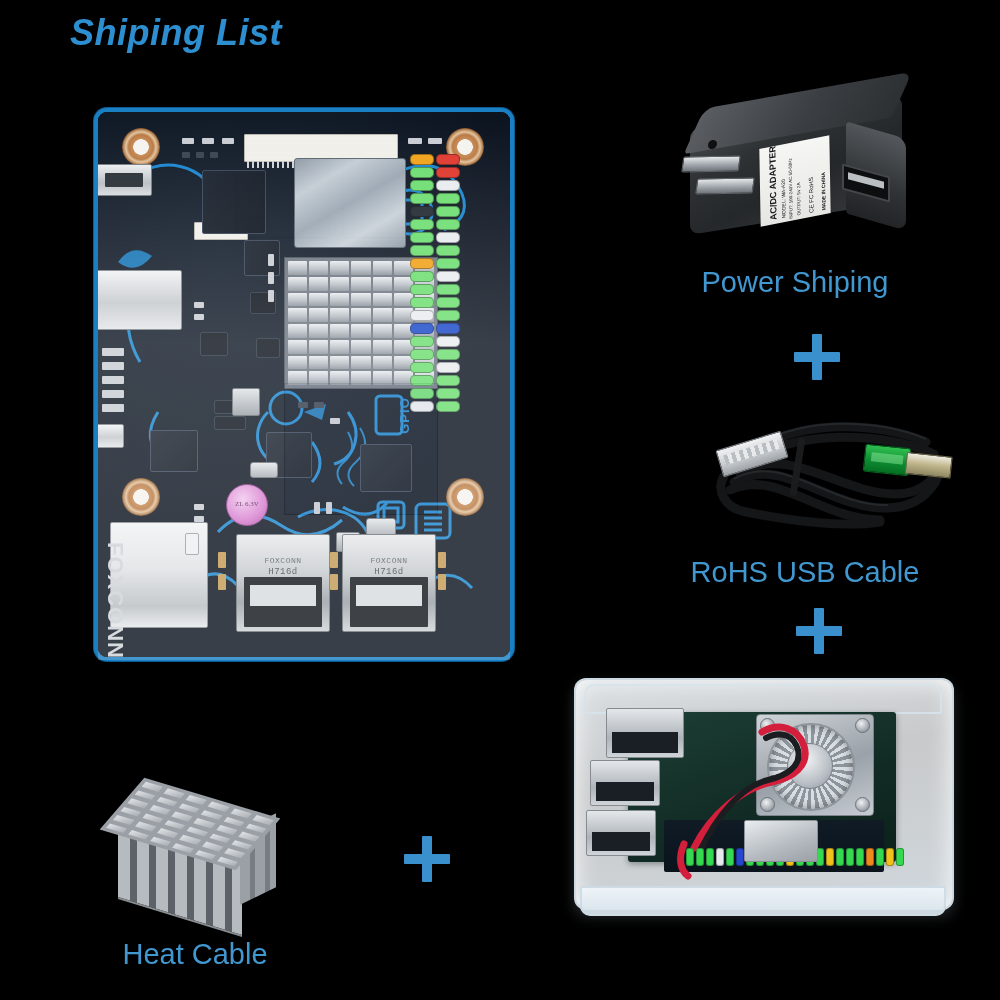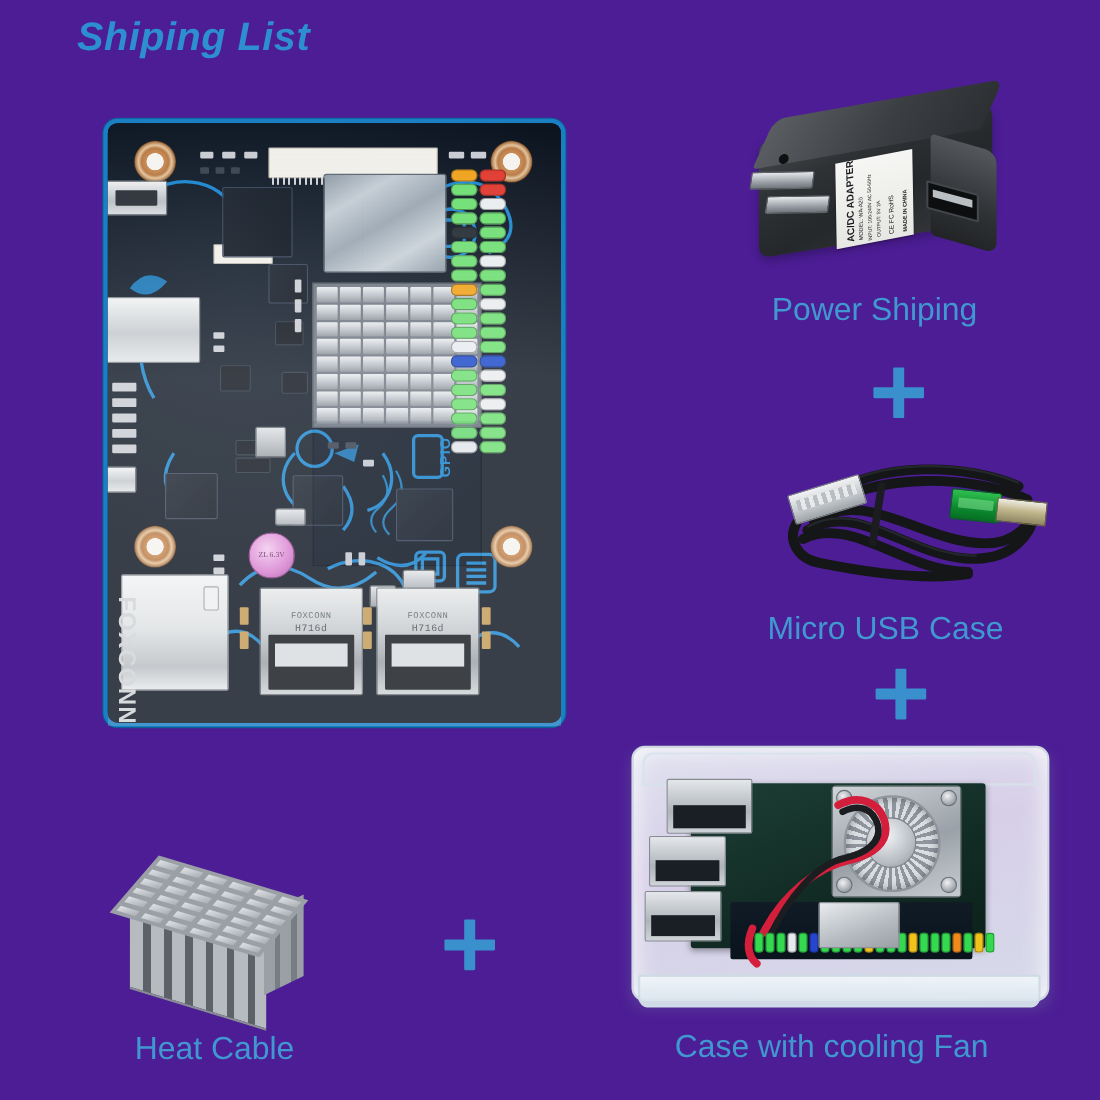--- a/index.html
+++ b/index.html
@@ -1,19 +1,19 @@
 <!DOCTYPE html>
 <html><head>
 <meta charset="utf-8">
 <style>
   html,body{margin:0;padding:0;background:#fff;}
   body{width:1000px;height:1000px;position:relative;overflow:hidden;
        font-family:"Liberation Sans","DejaVu Sans",sans-serif;}
 
-  .page{position:absolute;inset:0;background:#4c1d95;}
+  .page{position:absolute;inset:0;background:#000000;}
 
   
   .title{position:absolute;left:70px;top:12px;font-size:36px;font-weight:bold;
          font-style:italic;color:#2e8fd0;letter-spacing:.5px;white-space:nowrap;}
 
   
   .caption{position:absolute;color:#4197cf;font-size:29px;font-weight:400;
            white-space:nowrap;text-align:center;}
 
   
@@ -497,21 +497,21 @@
         <path d="M44,81 C92,53 140,109 198,107"></path>
       </g>
     </svg>
     <div class="conn-usb"></div>
     <div class="tiewrap"></div>
     <div class="conn-micro">
       <div class="grn"></div>
       <div class="tip"></div>
     </div>
   </div>
-  <div class="caption" style="left:660px;top:556px;width:290px;">Micro USB Case</div>
+  <div class="caption" style="left:660px;top:556px;width:290px;">RoHS USB Cable</div>
 
   <div class="plus" style="left:796px;top:608px;"></div>
 
   <div class="heatsink">
     <div class="hs-stage">
       <div class="hs-front"></div>
       <div class="hs-side"></div>
       <div class="hs-top">
         <i></i>
           <i></i>
@@ -606,15 +606,14 @@
         <i class="y"></i>
         <i></i>
     </div>
 
     <div style="position:absolute;left:178px;top:148px;width:72px;height:40px;
                 background:linear-gradient(160deg,#e9ecef,#b4bac0 60%,#9aa0a6);
                 border:1px solid #8b9197;border-radius:2px;"></div>
 
     <div class="case-base"></div>
   </div>
-  <div class="caption" style="left:556px;top:936px;width:400px;">Case with cooling Fan</div>
 
 </div>
 
 </body></html>

